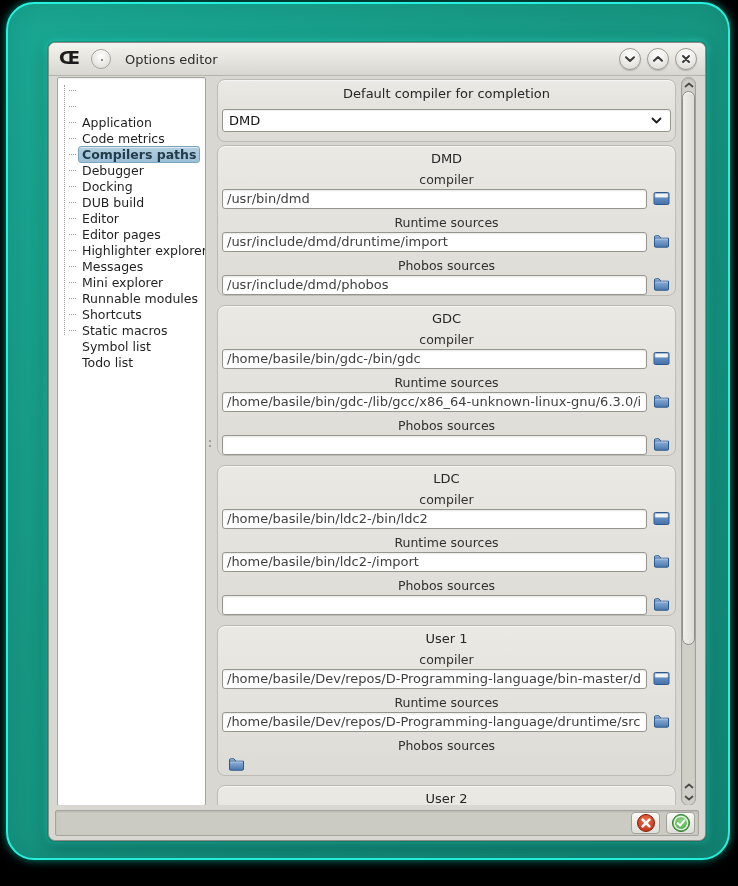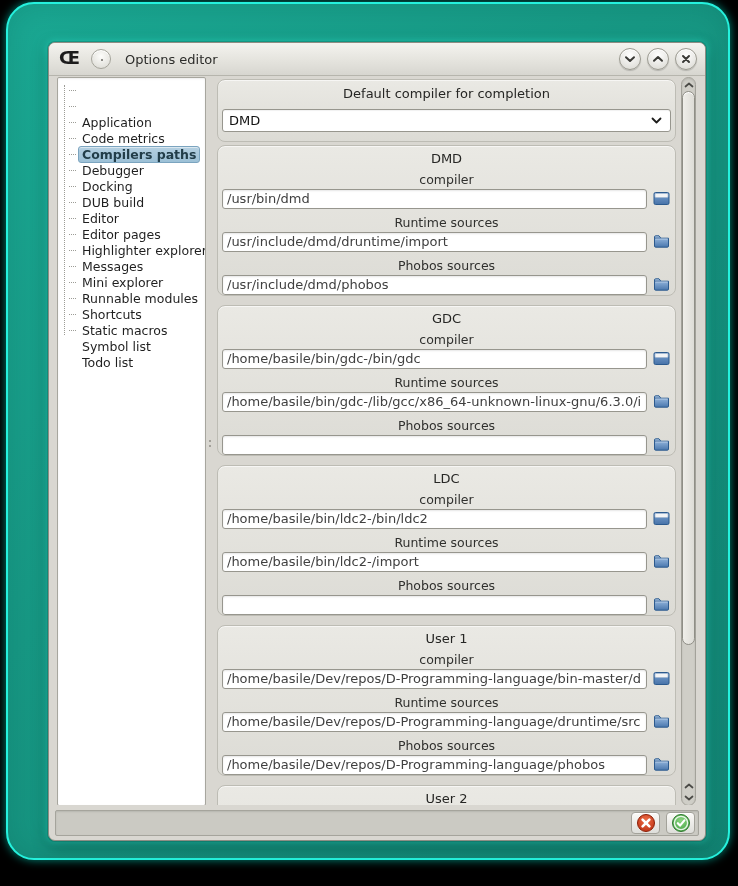--- a/index.html
+++ b/index.html
@@ -402,21 +402,20 @@
           <path d="M1.5 4.2 L15.5 4.2 A0 0 0 0 1 15.5 4.2 L15.5 12 A1.2 1.2 0 0 1 14.3 13.2 L2.7 13.2 A1.2 1.2 0 0 1 1.5 12 Z" fill="url(#gfold)" stroke="#2c5a8e" stroke-width="1"></path>
           <path d="M2.3 5 L14.7 5" stroke="#b9cfe8" stroke-width="1" opacity="0.9"></path>
         </svg>
       </button>
     </div>
   </div>
 
   <div>
     <div class="field-label">Phobos sources</div>
     <div class="field-row">
-      <input class="path-input" type="text" value="/home/basile/Dev/repos/D-Programming-language/phobos" style="">
       <button class="browse-btn">
 
         <svg class="icon-folder" width="17" height="15" viewBox="0 0 17 15">
           <path d="M1.5 4 L1.5 3 A1.2 1.2 0 0 1 2.7 1.8 L6 1.8 L7.6 3.8 L7.6 4.8 L1.5 4.8 Z" fill="url(#gfoldtab)" stroke="#2c5a8e" stroke-width="1"></path>
           <path d="M1.5 4.2 L15.5 4.2 A0 0 0 0 1 15.5 4.2 L15.5 12 A1.2 1.2 0 0 1 14.3 13.2 L2.7 13.2 A1.2 1.2 0 0 1 1.5 12 Z" fill="url(#gfold)" stroke="#2c5a8e" stroke-width="1"></path>
           <path d="M2.3 5 L14.7 5" stroke="#b9cfe8" stroke-width="1" opacity="0.9"></path>
         </svg>
       </button>
     </div>
   </div>

